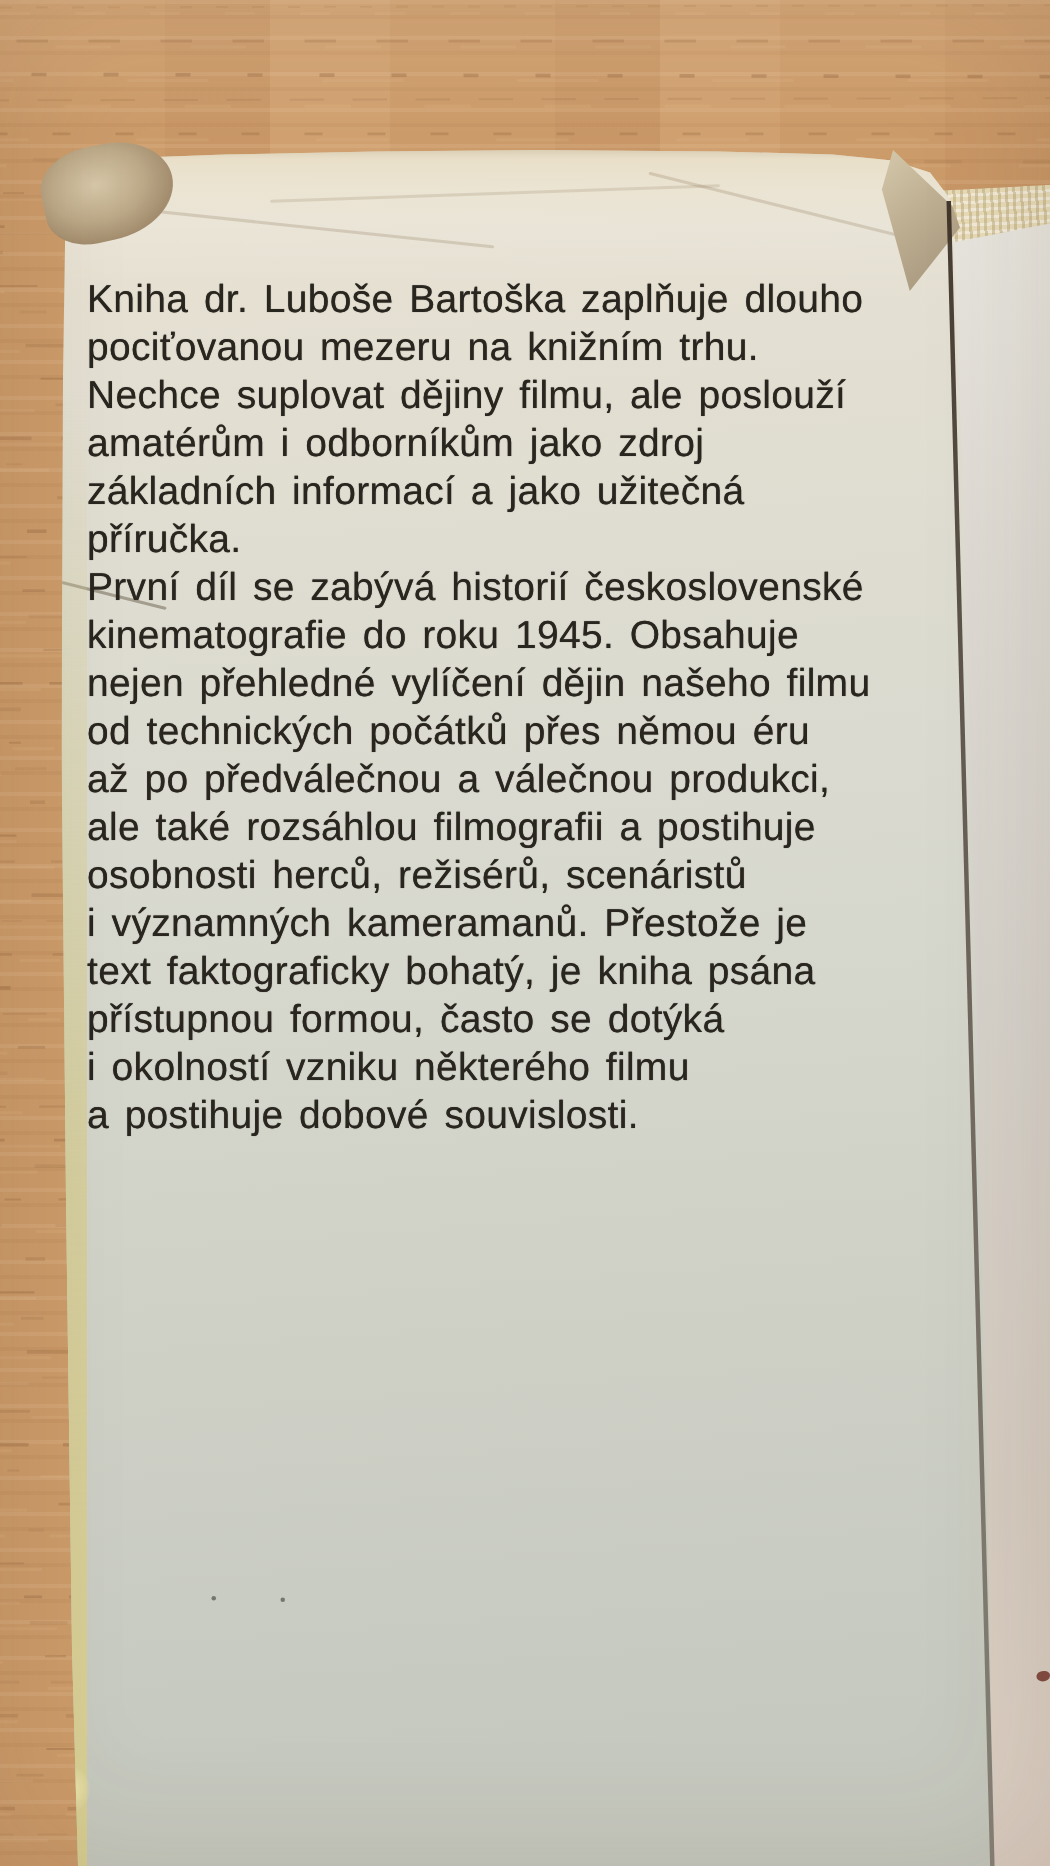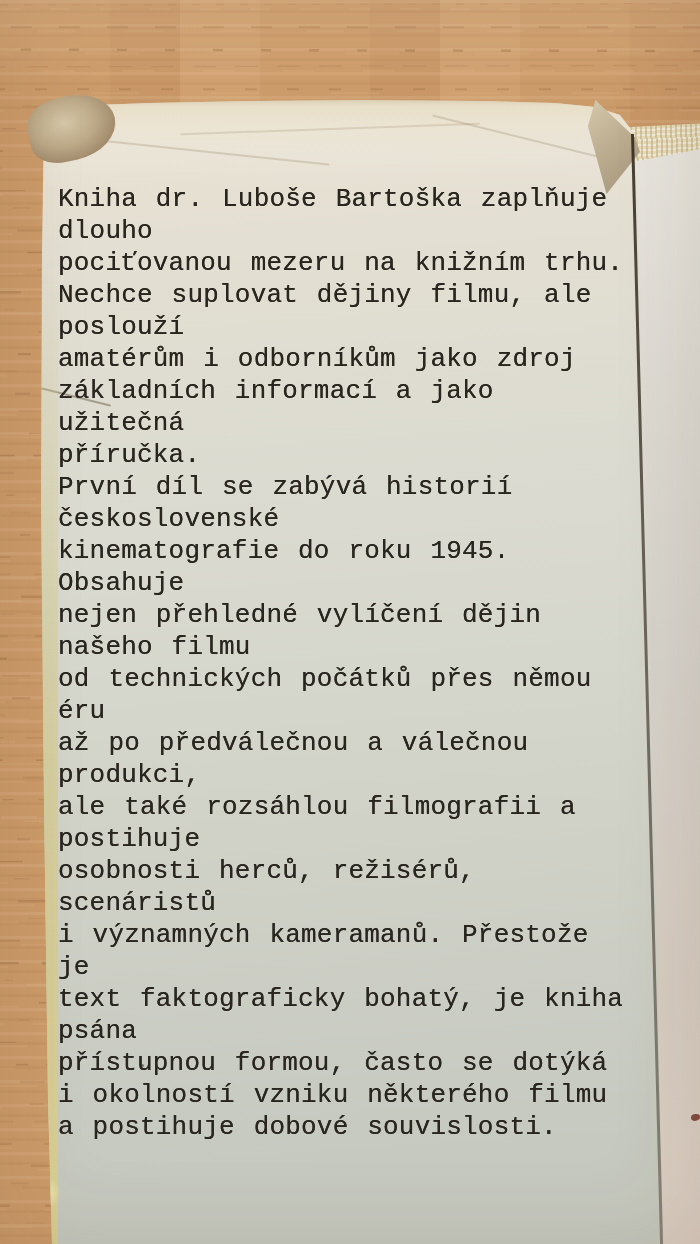--- a/index.html
+++ b/index.html
@@ -2,21 +2,21 @@
 <html><head>
 <meta charset="utf-8">
 <title>Book flap photo</title>
 <style>
   html, body { margin: 0; padding: 0; background: #2b2b2b; }
   .stage {
     position: relative;
     width: 700px;
     height: 1244px;
     overflow: hidden;
-    font-family: Liberation Mono, monospace;
+    font-family: Liberation Sans, sans-serif;
   }
   .stage * { position: absolute; }
 
   
   .wood {
     inset: 0;
     background-color: #cc9b6a;
     background-image:
       linear-gradient(180deg, rgba(255,225,185,0.18) 0px, rgba(0,0,0,0) 90px),
       repeating-linear-gradient(180deg,

